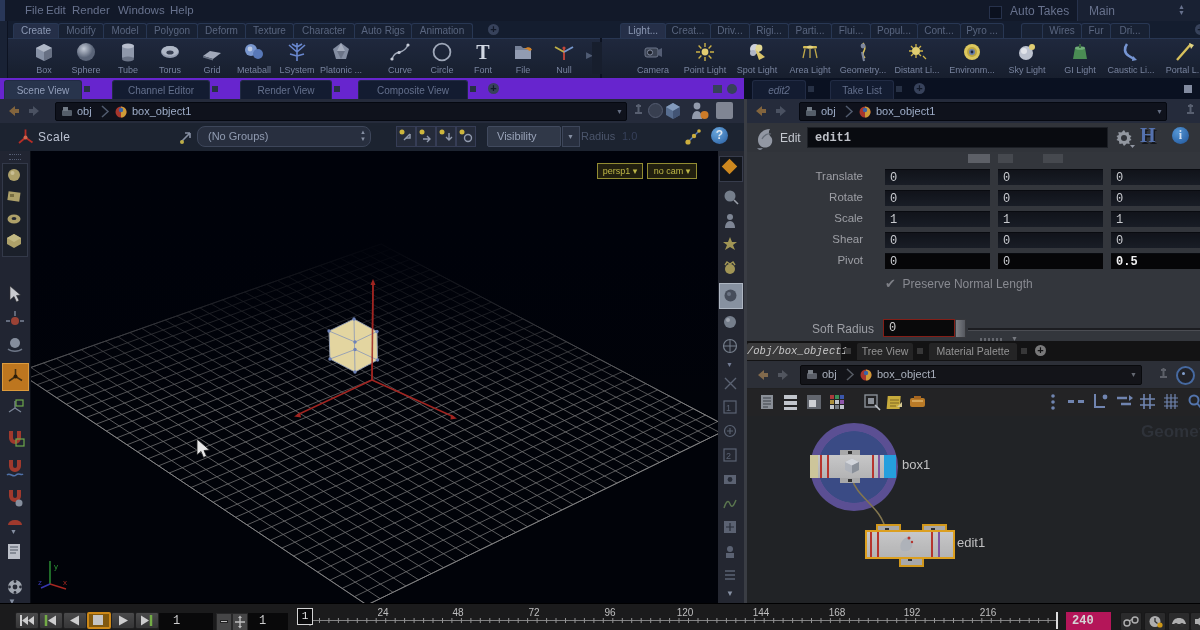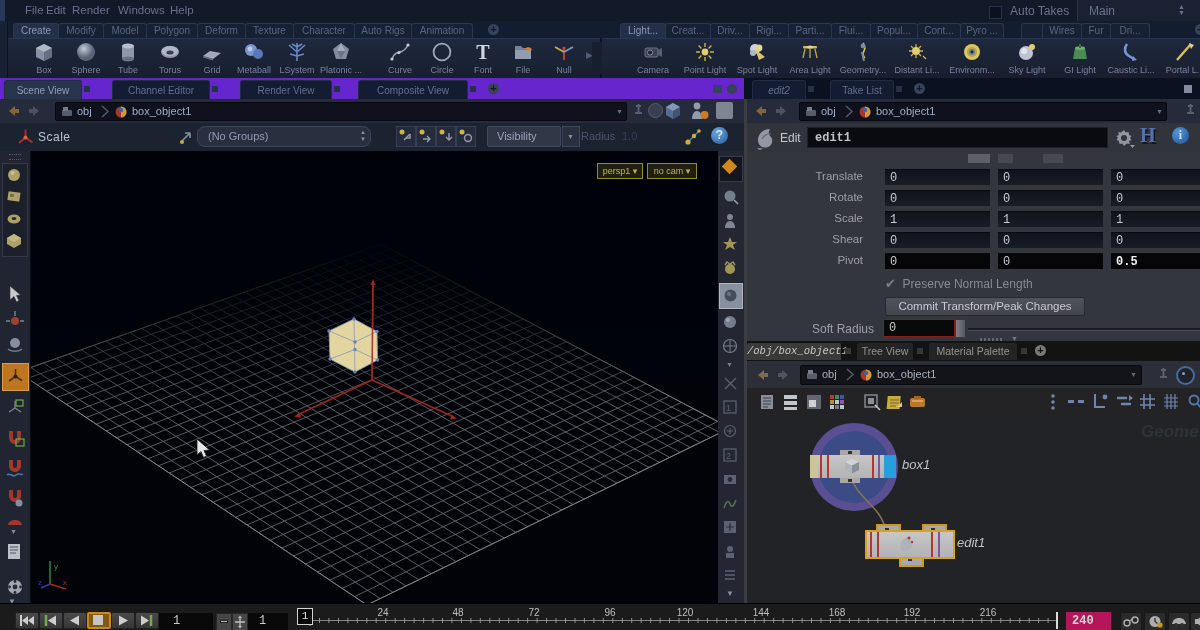--- a/index.html
+++ b/index.html
@@ -695,21 +695,20 @@
           <span class="pf" style="left:251px;">0</span>
           <span class="pf pf3" style="left:364px;">0</span>
         </div>
     <div class="prow" style="top:101px;">
           <span class="plab">Pivot</span>
           <span class="pf dark" style="left:138px;">0</span>
           <span class="pf dark" style="left:251px;">0</span>
           <span class="pf pf3 dark" style="left:364px;font-weight:bold;color:#fff;">0.5</span>
         </div>
     <div class="abs txt" style="left:138px;top:124px;font-size:12px;color:#909298;"><span style="font-size:13px;color:#85878d;">✔</span>&nbsp; Preserve Normal Length</div>
-    <div class="abs" style="left:138px;top:145px;width:198px;height:17px;background:linear-gradient(#55585e,#46494f);border:1px solid #2a2c30;border-radius:2px;text-align:center;line-height:17px;font-size:11.5px;color:#d3d5d9;">Commit Transform/Peak Changes</div>
     <div class="abs txt" style="left:65px;top:170px;font-size:12px;color:#a6a8ad;">Soft Radius</div>
     <div class="abs" style="left:136px;top:167px;width:70px;height:16px;background:#0a0a0a;border:1.5px solid #8b2018;">
       <div class="abs txt" style="left:5px;top:1px;font-size:12px;color:#d8d8d8;font-family:'Liberation Mono',monospace;">0</div>
     </div>
     <div class="abs" style="left:221px;top:176px;width:232px;height:2px;background:#1e1f22;border-bottom:1px solid #505257;"></div>
     <div class="abs" style="left:208px;top:167px;width:9px;height:17px;background:linear-gradient(90deg,#84878d,#5a5d63);border:1px solid #3a3c40;"></div>
     <div class="abs" style="left:233px;top:186px;width:24px;height:4px;background-image:repeating-linear-gradient(90deg,#6a6d73 0 2px,transparent 2px 4px);"></div>
     <div class="abs" style="left:264px;top:183px;font-size:7px;color:#7d8086;">▼</div>
   </div>
   <div class="abs" id="netsec" style="left:0;top:242px;width:453px;height:262px;">
@@ -819,21 +818,21 @@
           </svg>
       <svg class="abs" style="left:416px;top:4px" width="18" height="19">
             <path d="M4 2v15M8 2v15M12 2v15M1 6h14M1 10h14M1 14h14" stroke="#7d94c4" stroke-width="1.2"></path>
           </svg>
       <svg class="abs" style="left:440px;top:4px" width="16" height="19">
             <circle cx="7" cy="8" r="4.5" fill="none" stroke="#5b81c0" stroke-width="2"></circle>
             <path d="M10 11l4 5" stroke="#5b81c0" stroke-width="2"></path>
           </svg>
     </div>
 
-    <div class="abs" style="left:0;top:75px;width:453px;height:187px;background:#232527;overflow:hidden;font-style:italic;">
+    <div class="abs" style="left:0;top:75px;width:453px;height:187px;background:#232527;overflow:hidden;">
       <div class="abs txt" style="left:394px;top:6px;font-size:17px;font-weight:bold;color:#31353b;">Geomet</div>
       <div class="abs" style="left:63px;top:7px;width:88px;height:88px;border-radius:50%;background:radial-gradient(circle,#3e508c 0 57%,#60549a 58% 100%);"></div>
       <svg class="abs" style="left:95px;top:60px" width="60" height="62">
             <path d="M10 2C14 22 40 30 44 56" stroke="#8a7d52" stroke-width="1.5" fill="none"></path>
           </svg>
 
       <div class="abs" style="left:93px;top:34px;width:20px;height:5px;background:#b2b2b2;">
             <div class="abs" style="left:8px;top:1px;width:4px;height:3px;background:#333;"></div>
           </div>
       <div class="abs" style="left:93px;top:62px;width:20px;height:5px;background:#b2b2b2;">

